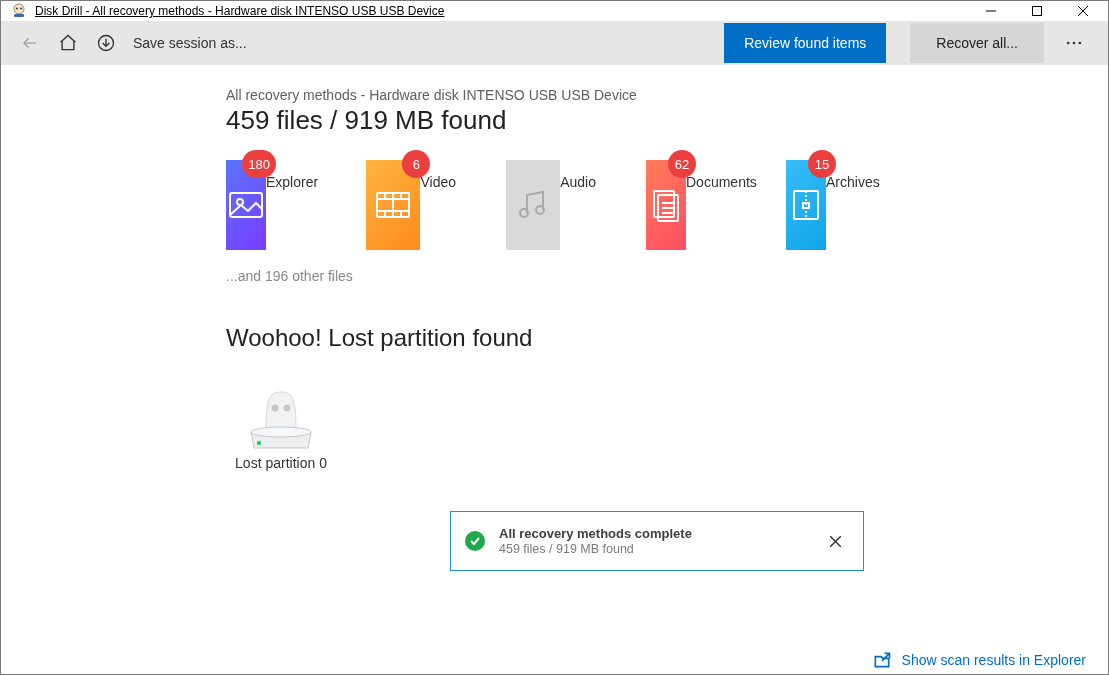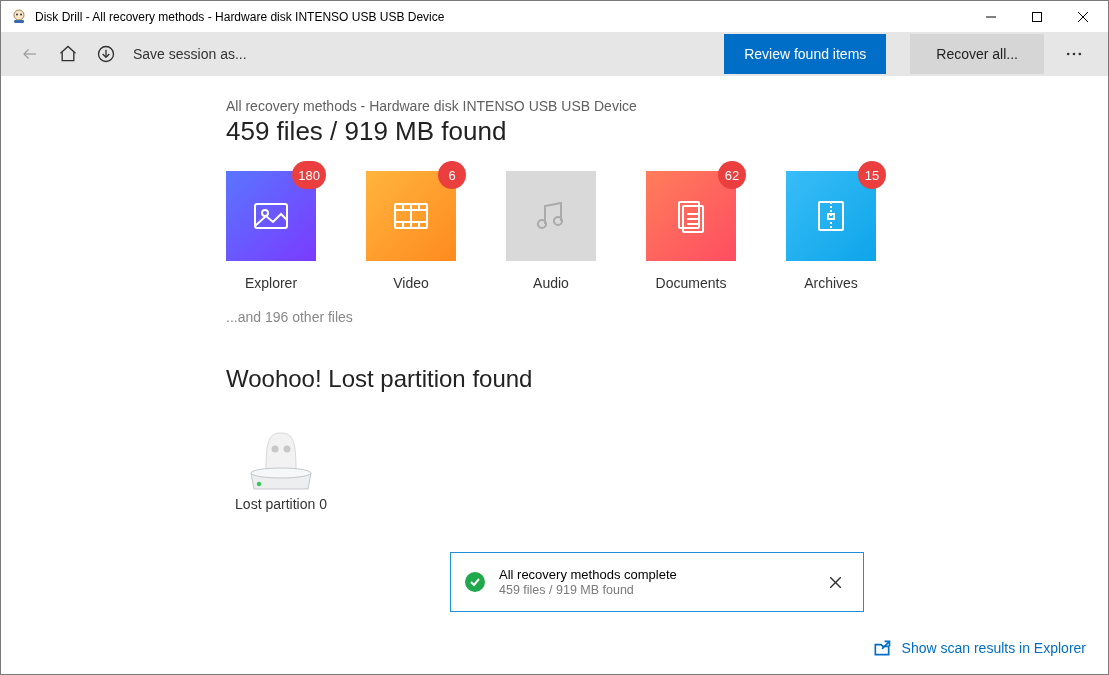--- a/index.html
+++ b/index.html
@@ -1,20 +1,20 @@
 <!DOCTYPE html>
 <html><head>
 <meta charset="utf-8">
 <style>
   * { box-sizing: border-box; margin: 0; padding: 0; font-family: "Segoe UI", Arial, sans-serif; }
   html, body { width: 1109px; height: 675px; overflow: hidden; background: #fff; }
   .window { width: 1109px; height: 675px; border: 1px solid #7a7a7a; background: #fff; display: flex; flex-direction: column; }
 
   
-  .titlebar { height: 31px; display: flex; align-items: center; padding: 0 2px 0 10px; background: #fff; }
+  .titlebar { height: 20px; display: flex; align-items: center; padding: 0 2px 0 10px; background: #fff; text-decoration: underline; }
   .titlebar .app-icon { width: 16px; height: 16px; margin-right: 8px; }
   .titlebar .title-text { font-size: 12px; color: #000; flex: 0 0 auto; }
   .titlebar .spacer { flex: 1; }
   .winbtn { width: 46px; height: 30px; display: flex; align-items: center; justify-content: center; color: #000; }
   .winbtn svg { display: block; }
 
   
   .toolbar { height: 44px; background: #e6e6e6; display: flex; align-items: center; padding: 0 12px; gap: 4px; }
   .tbtn { width: 34px; height: 34px; display: flex; align-items: center; justify-content: center; color: #303030; border-radius: 2px; }
   .tbtn.disabled { color: #9a9a9a; }
@@ -23,46 +23,46 @@
   .btn-primary { background: #006ec6; color: #fff; font-size: 14px; padding: 10px 20px; height: 40px; display:flex; align-items:center; margin: 0 16px; }
   .btn-secondary { background: #d6d6d6; color: #222; font-size: 14px; padding: 10px 26px; height: 40px; display:flex; align-items:center; margin: 0 4px; }
   .btn-more { width: 44px; height: 40px; display:flex; align-items:center; justify-content:center; color:#333; }
 
   
   .content { flex: 1; padding: 22px 20px 0 225px; position: relative; overflow: hidden; }
   .breadcrumb { font-size: 14px; color: #606060; margin-bottom: 2px; }
   .headline { font-size: 26px; font-weight: 400; color: #222; margin-bottom: 24px; }
 
   .cat-row { display: flex; gap: 50px; margin-bottom: 18px; }
-  .cat { width: 90px; display: flex; flex-direction: column; align-items: center; position: relative; cursor: pointer; }
+  .cat { width: 90px; display: flex; flex-direction: row; position: relative; cursor: pointer; }
   .tile { width: 90px; height: 90px; display: flex; align-items: center; justify-content: center; position: relative; }
   .tile svg.iconw { width: 40px; height: 40px; }
   .badge { position: absolute; top: -10px; right: -10px; min-width: 28px; height: 28px; padding: 0 6px; background: #ea3f3e; color: #fff; border-radius: 14px; font-size: 13px; display:flex; align-items:center; justify-content:center; }
   .cat-label { margin-top: 14px; font-size: 14px; color: #333; }
 
   .bg-pictures { background: linear-gradient(135deg, #5a75ff 0%, #7a3bff 100%); }
   .bg-video    { background: linear-gradient(135deg, #ffb43e 0%, #ff8a1f 100%); }
   .bg-audio    { background: #d9d9d9; }
   .bg-docs     { background: linear-gradient(135deg, #ff7d5a 0%, #ff4d62 100%); }
   .bg-arch     { background: linear-gradient(135deg, #38bdf8 0%, #0ea5e9 100%); }
 
   .other-files { font-size: 14px; color: #888; margin-bottom: 40px; }
 
   .subhead { font-size: 24px; font-weight: 400; color: #222; margin-bottom: 28px; }
 
   .partition { width: 120px; display:flex; flex-direction:column; align-items:center; cursor:pointer; margin-bottom:40px; margin-left:-5px;}
   .partition-label { font-size: 14px; color: #333; }
 
   .toast { position: relative; margin: 0 auto; width: 414px; border: 1px solid #1f8fd9; background: #fff; padding: 14px 14px; display:flex; align-items:center; gap:14px; }
   .toast .checkmark { width: 20px; height:20px; border-radius:50%; background:#1fa84c; display:flex; align-items:center; justify-content:center; flex-shrink:0; }
-  .toast-title { font-size: 13px; font-weight:400; color:#000000; }
+  .toast-title { font-size: 13px; font-weight:700; color:#404040; }
   .toast-sub { font-size: 12.5px; color:#7a7a7a; margin-top:1px; }
   .toast-close { margin-left:auto; width:28px; height:28px; display:flex; align-items:center; justify-content:center; color:#444; cursor:pointer; }
 
-  .footer-link { position: absolute; right: 22px; bottom: 16px; display:flex; align-items:center; gap:10px; color:#006ec6; font-size:14px; cursor:pointer; }
+  .footer-link { position: absolute; right: 22px; bottom: 4px; display:flex; align-items:center; gap:10px; color:#006ec6; font-size:14px; cursor:pointer; }
   .footer-link svg { width:20px; height:20px; }
 </style>
 </head>
 <body>
 
 <div class="window">
 
   <div class="titlebar">
     <span class="app-icon">
       <svg viewBox="0 0 16 16">

